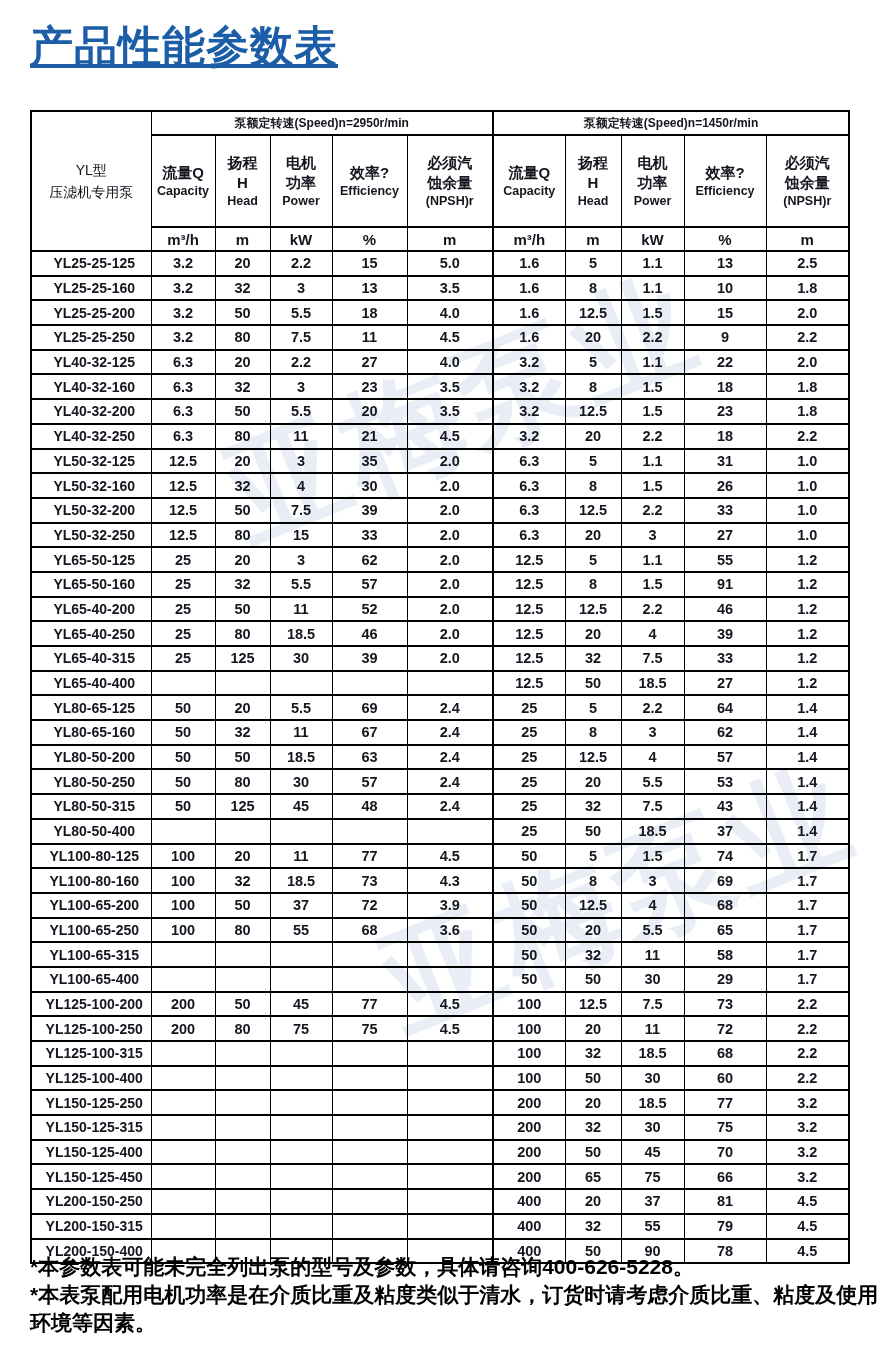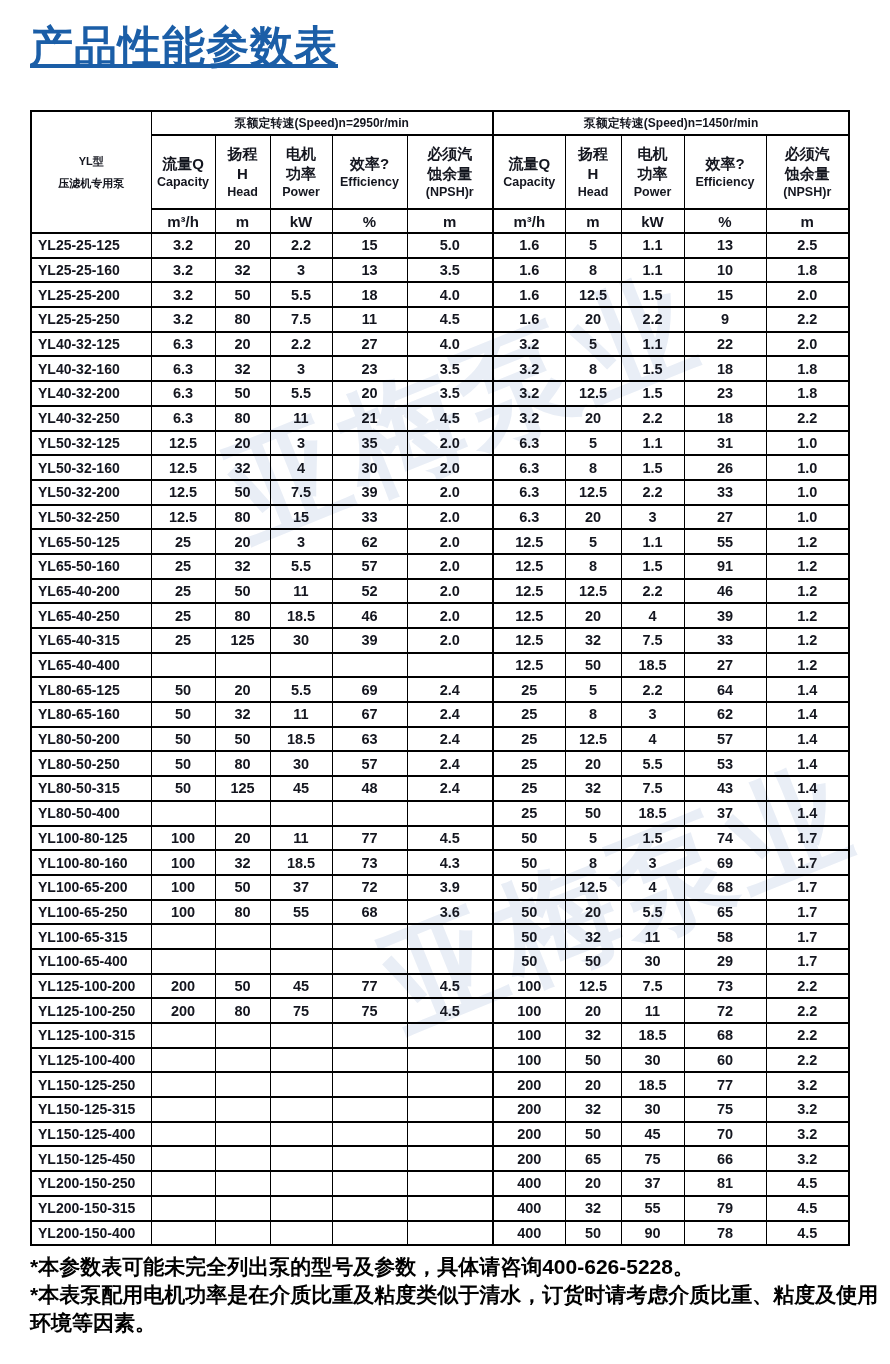--- a/index.html
+++ b/index.html
@@ -54,29 +54,29 @@
     padding: 0;
     text-align: center;
     vertical-align: middle;
     overflow: hidden;
     white-space: nowrap;
   }
   .spec-table { border: 2px solid #000; }
   .g2-start { border-left-width: 2px !important; }
   tr.group-row { height: 24px; }
   th.group-head { font-size: 12px; font-weight: 700; }
-  th.model-head { font-size: 11px; font-weight: 700; line-height: 22px; }
-  tr.cols-row { height: 74px; margin-left: 20px; }
+  th.model-head { font-size: 14px; font-weight: 400; line-height: 22px; }
+  tr.cols-row { height: 92px; margin-left: 20px; }
   th.col-head .cn { font-size: 15px; font-weight: 700; line-height: 20px; }
   th.col-head .en { font-size: 12.5px; font-weight: 700; line-height: 16px; }
   tr.units-row { height: 24px; }
   th.unit { font-size: 15px; font-weight: 700; }
   tbody tr { height: 24.7px; }
   td.model {
-    text-align: left;
+    text-align: center;
     padding-left: 6px;
     font-size: 14px;
     font-weight: 700;
     margin-top: 17px;
   }
   td.num { font-size: 14.5px; font-weight: 700; }
   .note {
     position: absolute;
     left: 30px;
     z-index: 2;

